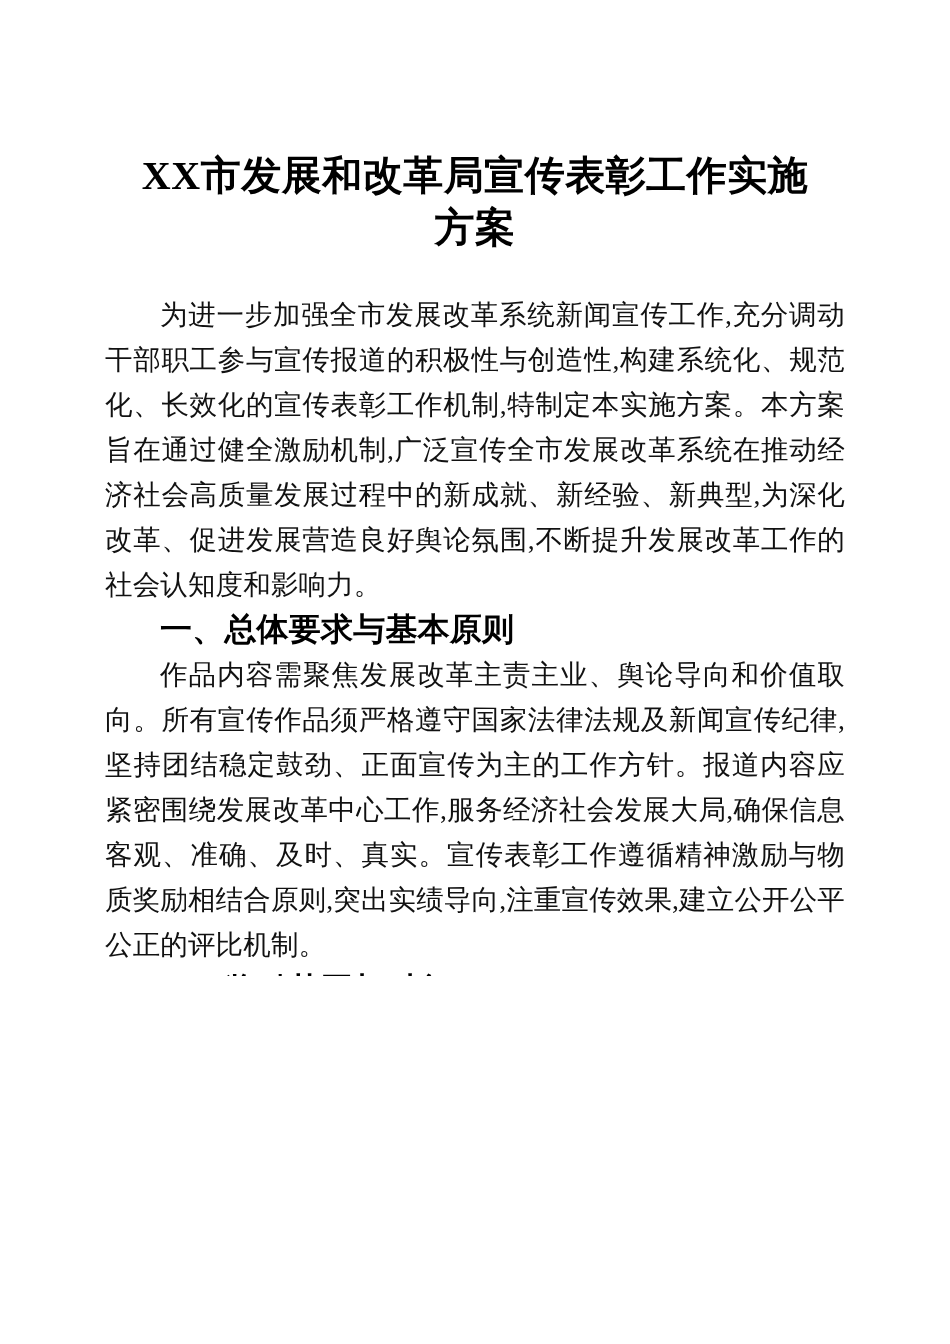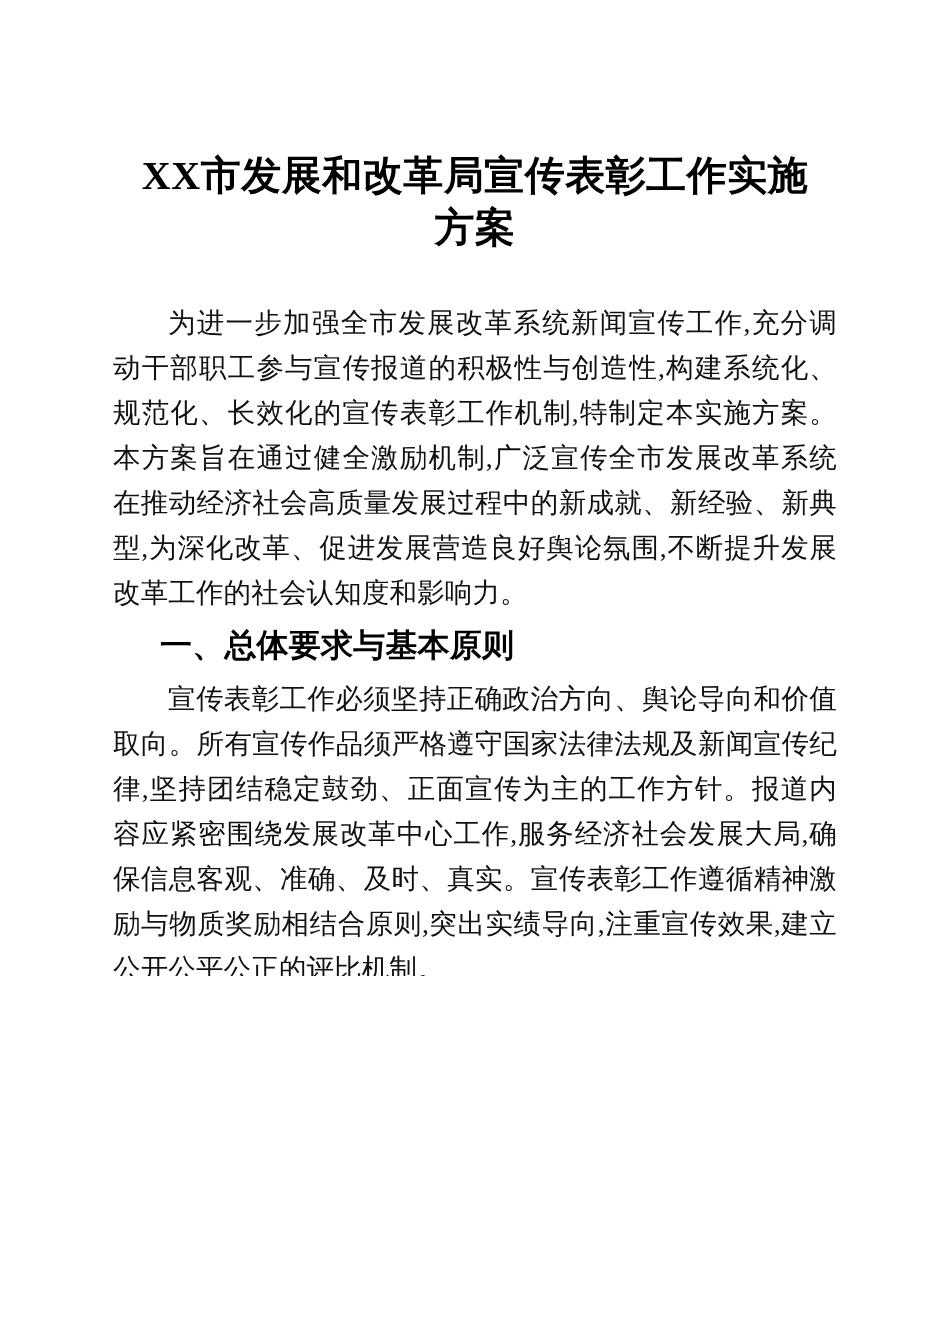--- a/index.html
+++ b/index.html
@@ -50,21 +50,21 @@
     letter-spacing: 0.2px;
   }
 
   
   .body-paragraph {
     font-family: "Liberation Serif", "DejaVu Serif", serif;
     font-size: 27.5px;
     line-height: 45px;
     color: #111111;
     text-indent: 55px;
-    margin: 8px;
+    margin: 0;
     text-align: justify;
     text-justify: inter-character;
     letter-spacing: 0.15px;
     word-break: break-all;
   }
 
   .spacer-title-to-body { height: 38px; }
 </style>
 </head>
 <body>
@@ -73,19 +73,19 @@
   <div class="page-body">
 
     <h1 class="doc-title">XX市发展和改革局宣传表彰工作实施方案</h1>
 
     <div class="spacer-title-to-body"></div>
 
     <p class="body-paragraph">为进一步加强全市发展改革系统新闻宣传工作,充分调动干部职工参与宣传报道的积极性与创造性,构建系统化、规范化、长效化的宣传表彰工作机制,特制定本实施方案。本方案旨在通过健全激励机制,广泛宣传全市发展改革系统在推动经济社会高质量发展过程中的新成就、新经验、新典型,为深化改革、促进发展营造良好舆论氛围,不断提升发展改革工作的社会认知度和影响力。</p>
 
     <h2 class="section-heading">一、总体要求与基本原则</h2>
 
-    <p class="body-paragraph">宣传表彰工作必须坚持正确政治方向、舆论导向和价值取向。所有宣传作品须严格遵守国家法律法规及新闻宣传纪律,坚持团结稳定鼓劲、正面宣传为主的工作方针。报道内容应紧密围绕发展改革中心工作,服务经济社会发展大局,确保信息客观、准确、及时、真实。宣传表彰工作遵循精神激励与物质奖励相结合原则,突出实绩导向,注重宣传效果,建立公开公平公正的评比机制。</p>
+    <p class="body-paragraph">作品内容需聚焦发展改革主责主业、舆论导向和价值取向。所有宣传作品须严格遵守国家法律法规及新闻宣传纪律,坚持团结稳定鼓劲、正面宣传为主的工作方针。报道内容应紧密围绕发展改革中心工作,服务经济社会发展大局,确保信息客观、准确、及时、真实。宣传表彰工作遵循精神激励与物质奖励相结合原则,突出实绩导向,注重宣传效果,建立公开公平公正的评比机制。</p>
 
     <h2 class="section-heading">二、奖励范围与对象</h2>
 
 
   </div>
 </div>
 
 </body></html>

